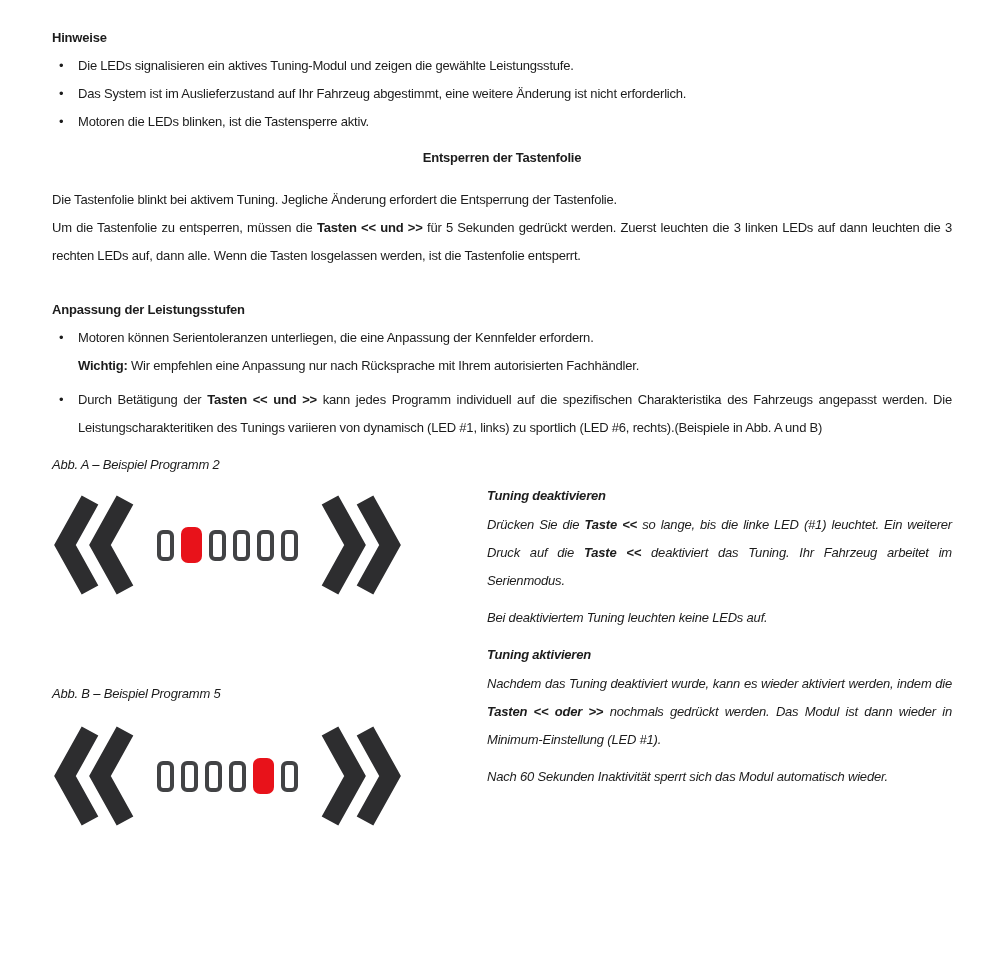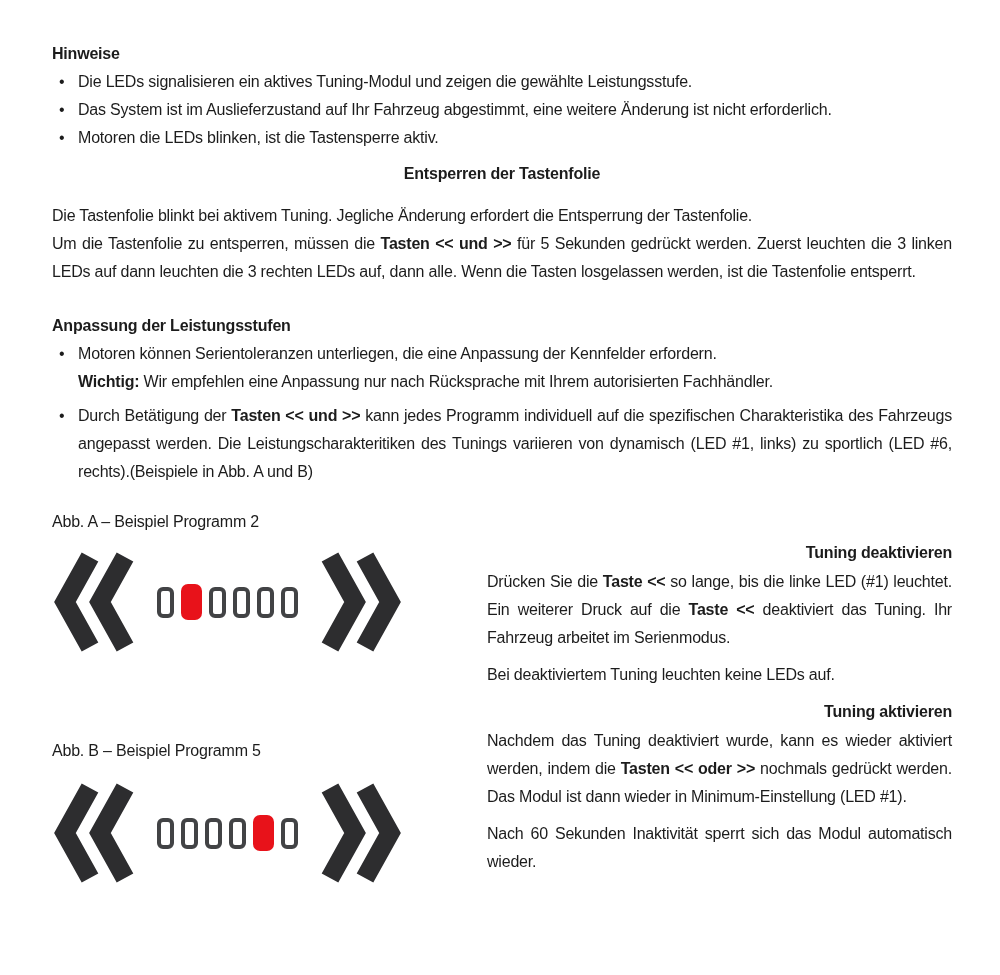--- a/index.html
+++ b/index.html
@@ -1,49 +1,49 @@
 <!DOCTYPE html>
 <html style="--text: #1c1c1c; --led-active: #e8121a; --led-border: #424345; --chevron: #2d2d2f;"><head>
 <meta charset="utf-8">
 <style>
   :root{
     --text:#1c1c1c; --led-active:#e8121a; --led-border:#424345; --chevron:#2d2d2f;
   }
   html,body{margin:0;padding:0;background:#ffffff;}
   .page{
     width:1000px;height:975px;box-sizing:border-box;
-    padding:40px 48px 0 52px;overflow:hidden;background:#ffffff;
+    padding:24px 48px 0 52px;overflow:hidden;background:#ffffff;
     font-family:"Liberation Sans","DejaVu Sans",sans-serif;
-    font-size:16px;line-height:28px;letter-spacing:-0.2px;color:var(--text);
+    font-size:13px;line-height:28px;letter-spacing:-0.2px;color:var(--text);
   }
   .h{font-weight:bold;margin:0;}
   .b{font-weight:bold;}
   p{margin:0;}
   .just{text-align:justify;}
   .bullets{margin:0;}
   .bullet{position:relative;padding-left:26px;}
   .bullet::before{content:"\2022";position:absolute;left:7px;top:0;}
   .h-entsperren{margin-top:8px;text-align:center;}
   .p-ents1{margin-top:14px;}
   .h-anpassung{margin-top:26px;}
   .bullet-anp1{}
   .bullet-anp2{margin-top:6px;}
-  .columns{display:flex;margin-top:22px;}
+  .columns{display:flex;margin-top:9px;font-style:italic;}
   .col-left{width:435px;flex:0 0 435px;}
   .col-right{width:465px;flex:0 0 465px;padding-top:31px;}
   .fig-label{margin:0;}
   .fig-label-b{margin-top:82px;}
   .figure{display:flex;align-items:center;height:106px;margin-top:13px;}
   .figure-b{margin-top:15px;}
   .chev{display:block;flex:0 0 auto;}
   .chev path{stroke:var(--chevron);stroke-width:19;fill:none;stroke-linejoin:miter;stroke-linecap:butt;}
   .leds{display:flex;align-items:center;gap:7px;margin:0 17px;}
   .led{width:17px;height:31px;border:4px solid var(--led-border);border-radius:6px;background:#fff;box-sizing:border-box;}
   .led-active{width:21px;height:36px;border:none;background:var(--led-active);border-radius:7px;}
-  .col-right .h{margin:0 0 1px 0;text-align:right;}
+  .col-right .h{margin:0 0 1px 0;}
   .col-right p{margin:0 0 9px 0;}
   .h-aktivieren{margin-top:5px;}
 </style>
 </head>
 <body>
 
 <div class="page">
 
   <section>
     <p class="h">Hinweise</p>

